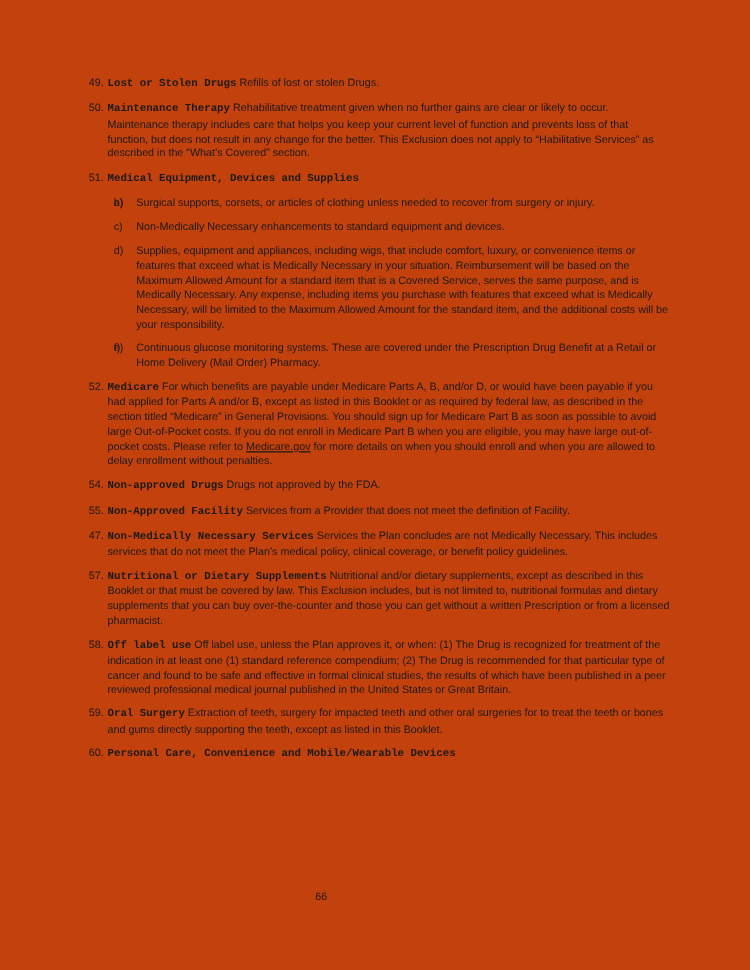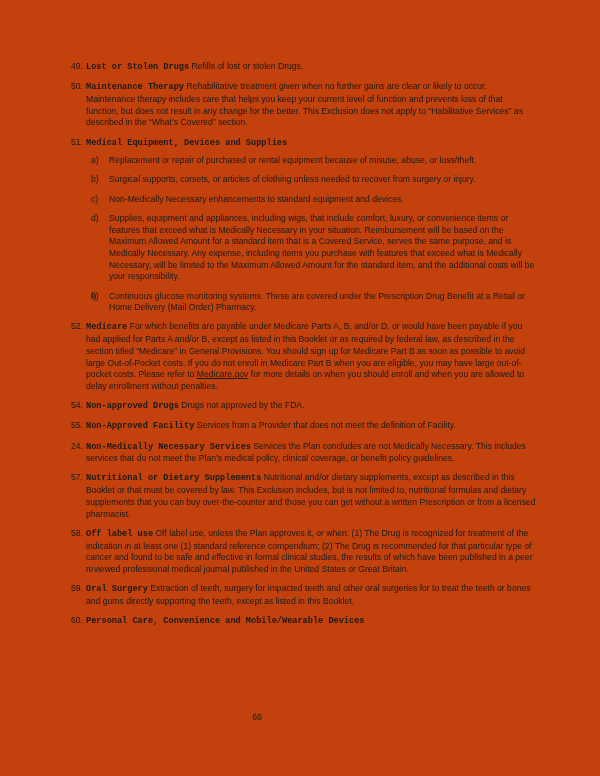--- a/index.html
+++ b/index.html
@@ -109,21 +109,21 @@
       </li>
 
       <li>
         <span class="num">50.</span><span class="term">Maintenance Therapy</span> <span class="body-text">Rehabilitative treatment given when no further gains are clear or likely to occur.  Maintenance therapy includes care that helps you keep your current level of function and prevents loss of that function, but does not result in any change for the better.  This Exclusion does not apply to “Habilitative Services” as described in the “What’s Covered” section.</span>
       </li>
 
       <li class="heading-only">
         <span class="num">51.</span><span class="term">Medical Equipment, Devices and Supplies</span>
         <ol class="sublist">
           <li>
-            <span class="letter">a)</span><span>Replacement or repair of purchased or rental equipment because of misuse, abuse, or loss/theft.</span>
+            <span class="letter">a)</span>
           </li>
           <li>
             <span class="letter">b)</span><span>Surgical supports, corsets, or articles of clothing unless needed to recover from surgery or injury.</span>
           </li>
           <li>
             <span class="letter">c)</span><span>Non-Medically Necessary enhancements to standard equipment and devices.</span>
           </li>
           <li>
             <span class="letter">d)</span><span>Supplies, equipment and appliances, including wigs, that include comfort, luxury, or convenience items or features that exceed what is Medically Necessary in your situation.  Reimbursement will be based on the Maximum Allowed Amount for a standard item that is a Covered Service, serves the same purpose, and is Medically Necessary.  Any expense, including items you purchase with features that exceed what is Medically Necessary, will be limited to the Maximum Allowed Amount for the standard item, and the additional costs will be your responsibility.</span>
           </li>
@@ -143,21 +143,21 @@
 
       <li>
         <span class="num">54.</span><span class="term">Non-approved Drugs</span> <span class="body-text">Drugs not approved by the FDA.</span>
       </li>
 
       <li>
         <span class="num">55.</span><span class="term">Non-Approved Facility</span> <span class="body-text">Services from a Provider that does not meet the definition of Facility.</span>
       </li>
 
       <li>
-        <span class="num">24.</span><span class="term">Non-Medically Necessary Services</span> <span class="body-text">Services the Plan concludes are not Medically Necessary.  This includes services that do not meet the Plan’s medical policy, clinical coverage, or benefit policy guidelines.</span>
+        <span class="num">47.</span><span class="term">Non-Medically Necessary Services</span> <span class="body-text">Services the Plan concludes are not Medically Necessary.  This includes services that do not meet the Plan’s medical policy, clinical coverage, or benefit policy guidelines.</span>
       </li>
 
       <li>
         <span class="num">57.</span><span class="term">Nutritional or Dietary Supplements</span> <span class="body-text">Nutritional and/or dietary supplements, except as described in this Booklet or that must be covered by law. This Exclusion includes, but is not limited to, nutritional formulas and dietary supplements that you can buy over-the-counter and those you can get without a written Prescription or from a licensed pharmacist.</span>
       </li>
 
       <li>
         <span class="num">58.</span><span class="term">Off label use</span> <span class="body-text">Off label use, unless the Plan approves it, or when: (1) The Drug is recognized for treatment of the indication in at least one (1) standard reference compendium; (2) The Drug is recommended for that particular type of cancer and found to be safe and effective in formal clinical studies, the results of which have been published in a peer reviewed professional medical journal published in the United States or Great Britain.</span>
       </li>
 

